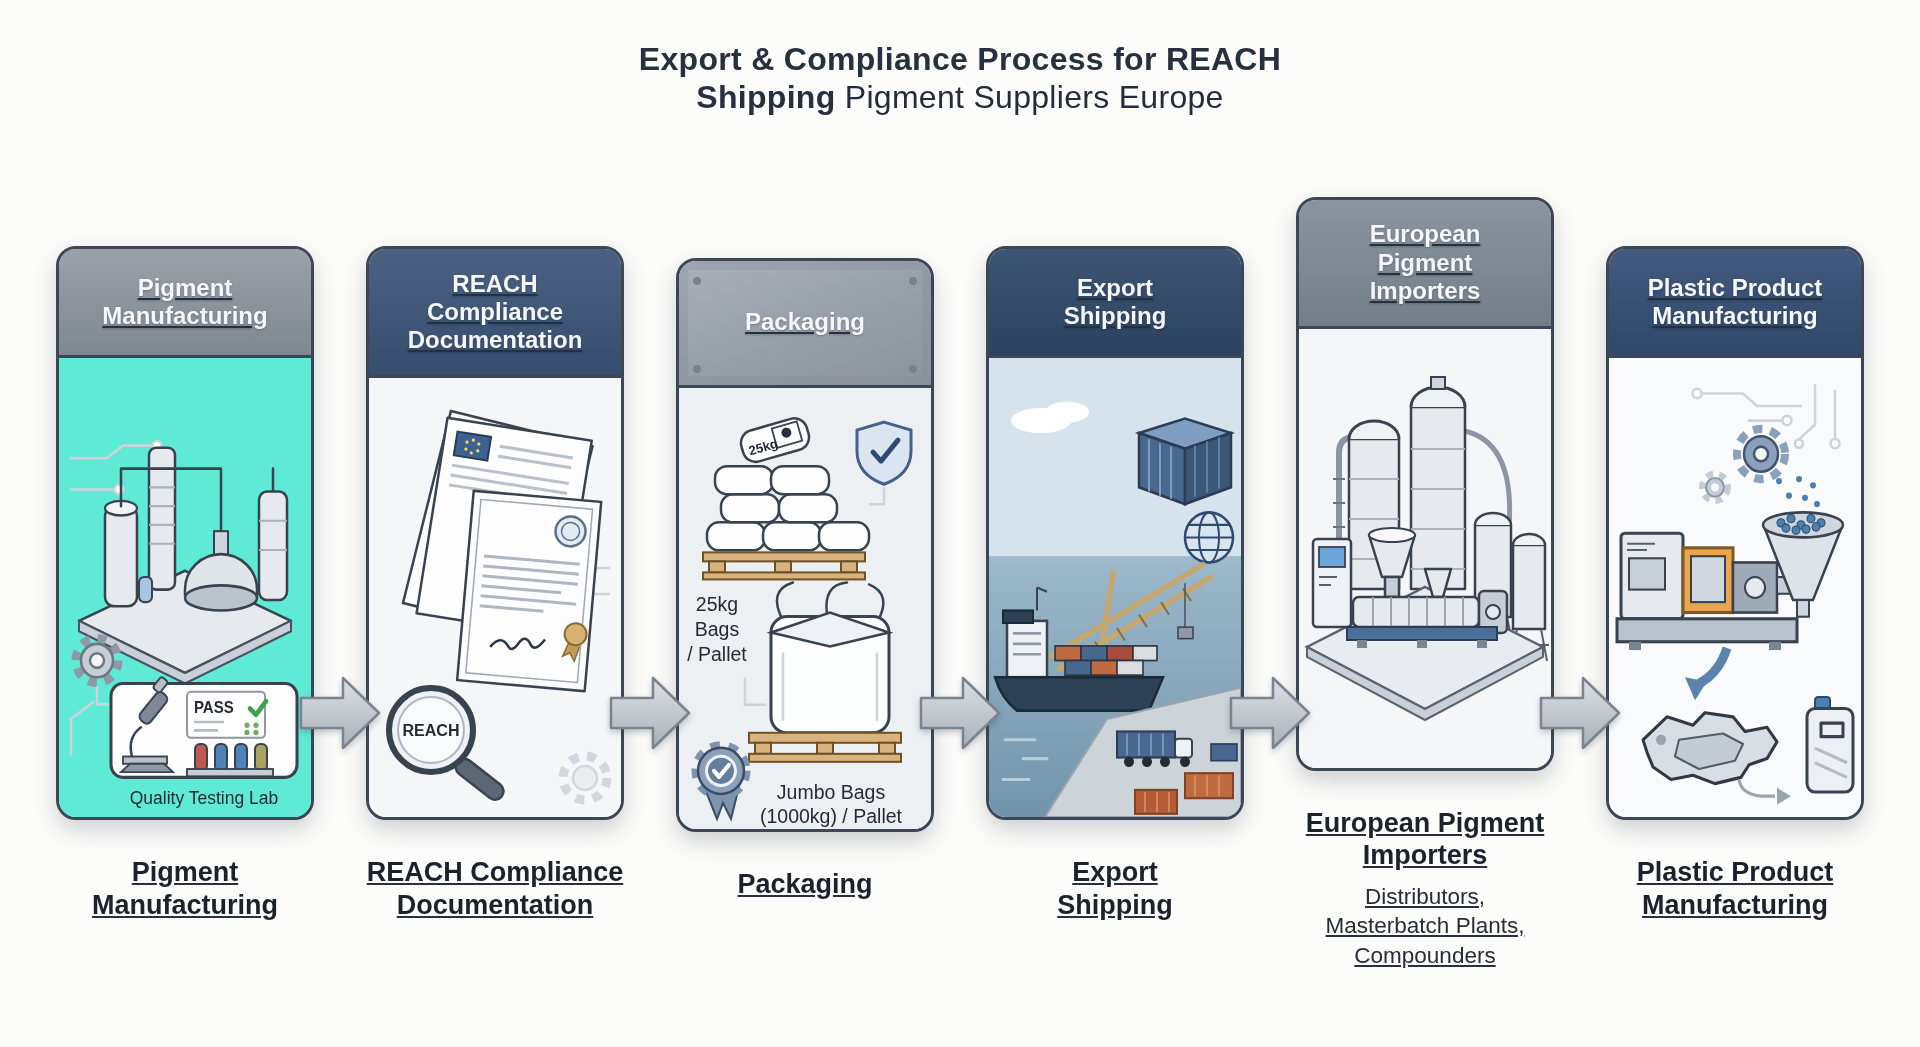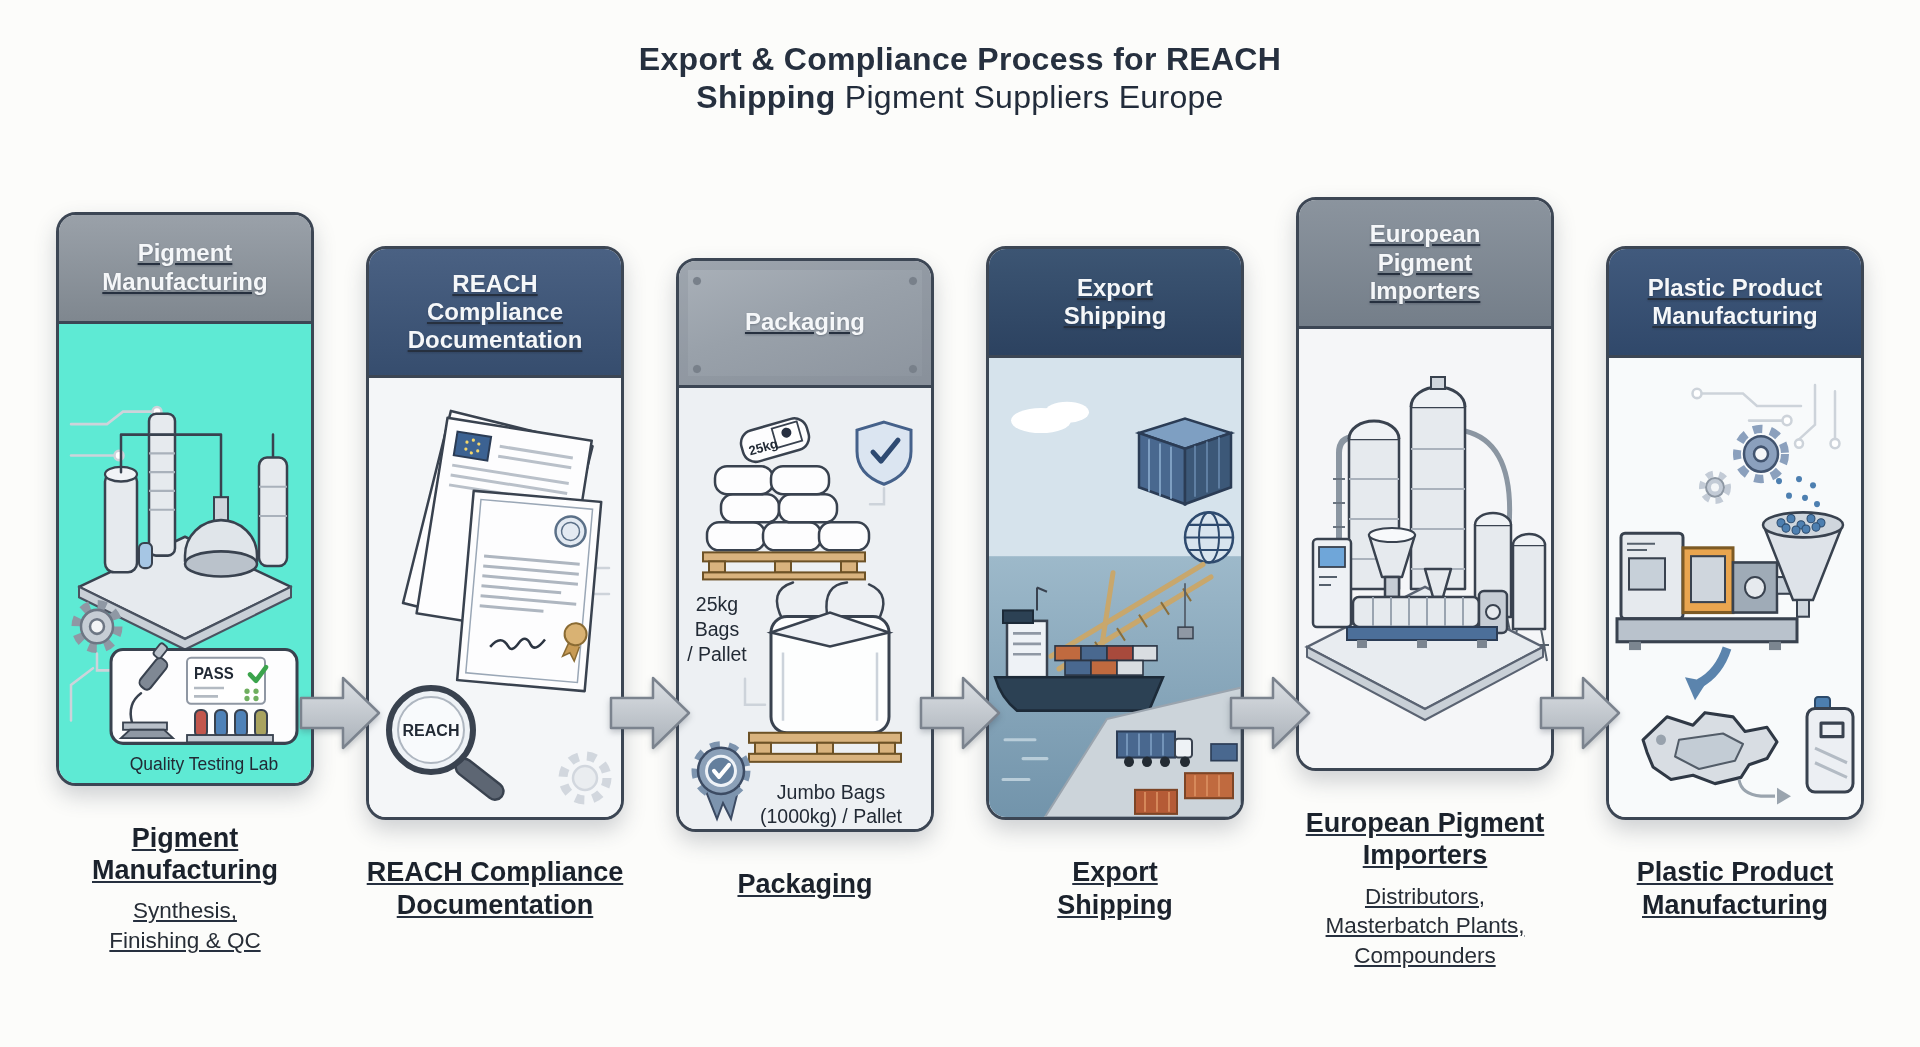--- a/index.html
+++ b/index.html
@@ -144,21 +144,20 @@
               <rect x="196" y="370" width="12" height="26" rx="5" fill="#a9a35f" stroke="#39424f" stroke-width="2"></rect>
               <rect x="128" y="394" width="86" height="7" fill="#c6cdd5" stroke="#39424f" stroke-width="1.8"></rect>
             </g>
           </g>
           <text class="tx" x="145" y="428" text-anchor="middle" font-size="17.5">Quality Testing Lab</text>
         </svg>
       </div>
     </div>
     <div class="below">
       <h3>Pigment<br>Manufacturing</h3>
-      <p>Synthesis,<br>Finishing &amp; QC</p>
     </div>
   </div>
 
   <div class="arrow">
     <svg width="86" height="86" viewBox="0 0 86 86">
         <path d="M4,28 H46 V8 L82,43 46,78 V58 H4 Z" fill="url(#agrad)" stroke="#7b838e" stroke-width="2.5" stroke-linejoin="round"></path>
       </svg>
   </div>
 
   <div class="col">

